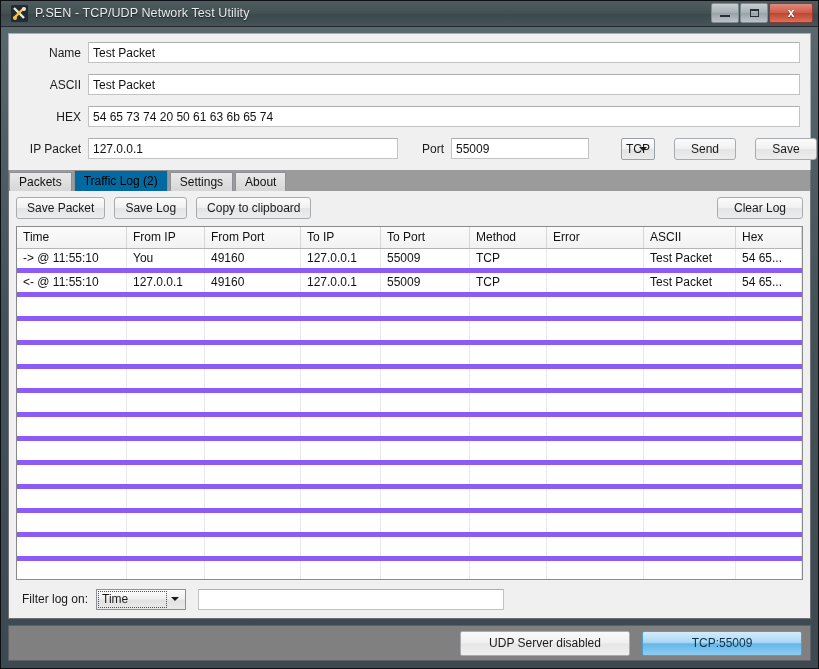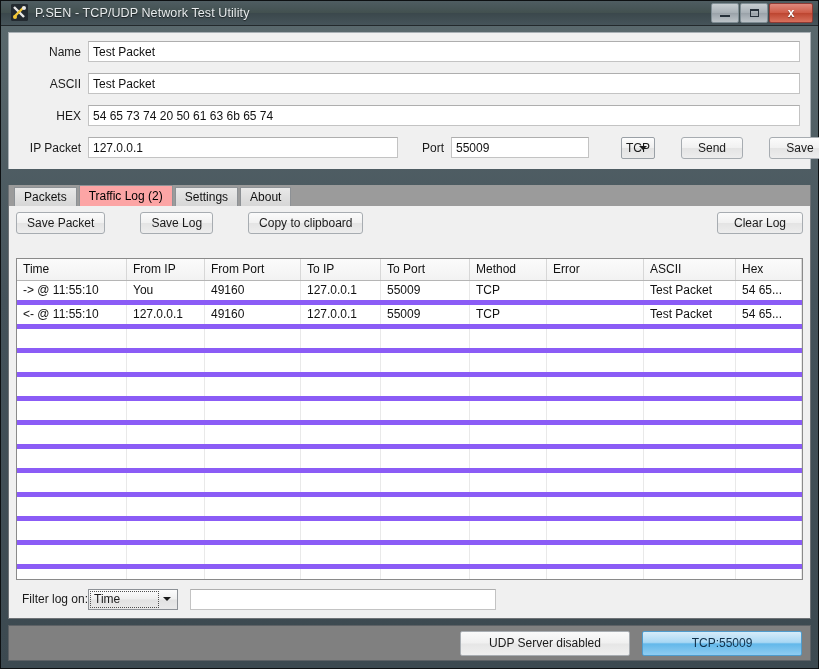--- a/index.html
+++ b/index.html
@@ -156,74 +156,71 @@
     height: 22px;
     min-width: 62px;
     box-sizing: border-box;
     border: 1px solid #a7acb1;
     border-radius: 3px;
     background: linear-gradient(to bottom, #fbfbfb 0%, #f1f1f1 48%, #e4e4e4 52%, #ededed 100%);
     font-family: "Liberation Sans", sans-serif;
     font-size: 12px;
     color: #1a1a1a;
     display: flex; align-items: center; justify-content: center;
-    margin-left: 26px;
+    margin-left: 19px;
     padding: 0 10px;
     white-space: nowrap;
   }
 
   
   .tabstrip {
     display: flex; align-items: flex-end;
     height: 21px;
-    padding-left: 5px;
     background: #9b9b9b;
     border-left: 1px solid #6e7276;
     border-right: 1px solid #6e7276;
     box-sizing: border-box;
-    margin-top: 16px;
   }
   .tab {
     height: 19px;
     box-sizing: border-box;
     padding: 0 9px;
     margin-right: 2px;
     font-size: 12px;
     color: #111;
     display: flex; align-items: center;
     border: 1px solid #8d9195;
     border-bottom: none;
     background: linear-gradient(to bottom, #e9e9e9 0%, #d6d6d6 100%);
     white-space: nowrap;
   }
   .tab.active {
     height: 21px;
-    background: #fca5a5;
+    background: #0369a1;
     border-color: #8d9195;
     color: #000;
     margin-bottom: 0;
   }
 
   
   .tabpage {
     flex: 1 1 auto;
     background: #f0f0f0;
     border: 1px solid #6e7276;
     border-top: none;
     box-sizing: border-box;
     display: flex; flex-direction: column;
     min-height: 0;
     padding: 6px 7px 8px 7px;
   }
   .log-toolbar {
     display: flex; align-items: center;
     height: 23px;
     flex: 0 0 auto;
-    margin-bottom: 23px;
-    gap: 26px;
+    margin-bottom: 6px;
   }
   .log-toolbar .btn { margin-left: 0; margin-right: 9px; }
   .log-toolbar .spacer { flex: 1 1 auto; }
   .btn-clear { margin-right: 0 !important; min-width: 86px; }
 
   
   .grid {
     flex: 1 1 auto;
     background: #fff;
     border: 1px solid #8a8a8a;
@@ -276,21 +273,21 @@
   .c7 { width: 92px; }  
   .c8 { flex: 1 1 auto; }  
 
   
   .filter-row {
     display: flex; align-items: center;
     height: 22px; flex: 0 0 auto;
     margin-top: 8px;
     padding-left: 6px;
   }
-  .filter-label { font-size: 12px; white-space: nowrap; }
+  .filter-label { font-size: 12px; margin-right: 8px; white-space: nowrap; }
   .combo-filter {
     width: 90px; height: 21px;
     margin-left: 0;
     border: 1px solid #8d9196;
     background: linear-gradient(to bottom, #fcfcfc 0%, #efefef 48%, #e2e2e2 52%, #e9e9e9 100%);
     position: relative;
     display: flex; align-items: center;
     box-sizing: border-box;
     padding: 0 4px;
     font-size: 12px;

